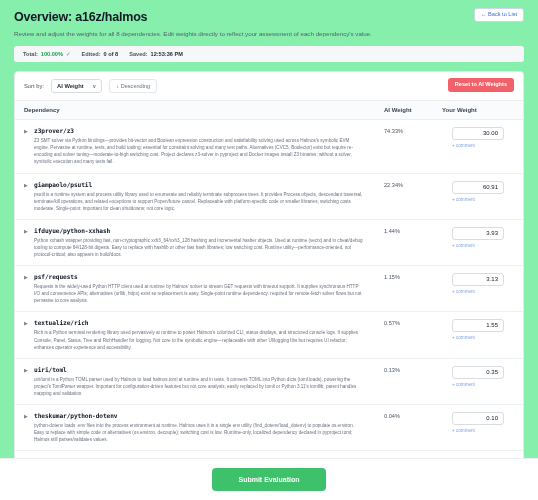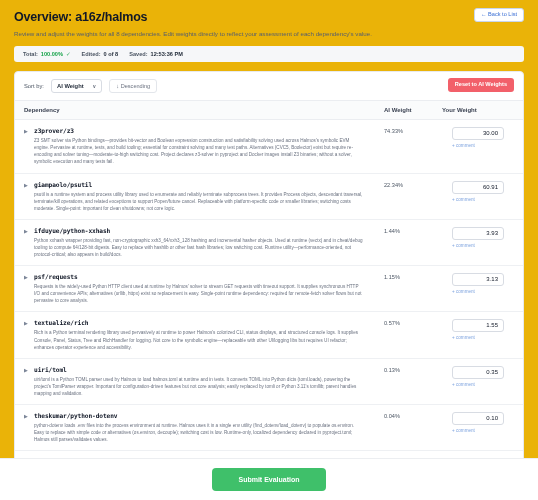--- a/index.html
+++ b/index.html
@@ -4,21 +4,21 @@
 <style>
   * { box-sizing: border-box; }
   html, body {
     margin: 0; padding: 0;
     width: 538px; height: 500px;
     background: #ffffff;
     font-family: "Liberation Sans", sans-serif;
     color: #111827;
     overflow: hidden;
   }
-  .page { width: 538px; height: 500px; position: relative; background:#eab308; }
+  .page { width: 538px; height: 500px; position: relative; background:#86efac; }
 
   
   .header-wrap { padding: 8px 14px 0 14px; }
   .title-row { display: flex; align-items: flex-start; justify-content: space-between; }
   .page-title {
     font-size: 12.5px; font-weight: bold; letter-spacing: -0.2px;
     margin: 2px 0 0 0; color:#111827;
   }
   .back-btn {
     font-size: 5.6px; color:#3b6fd4; background:#fff;

